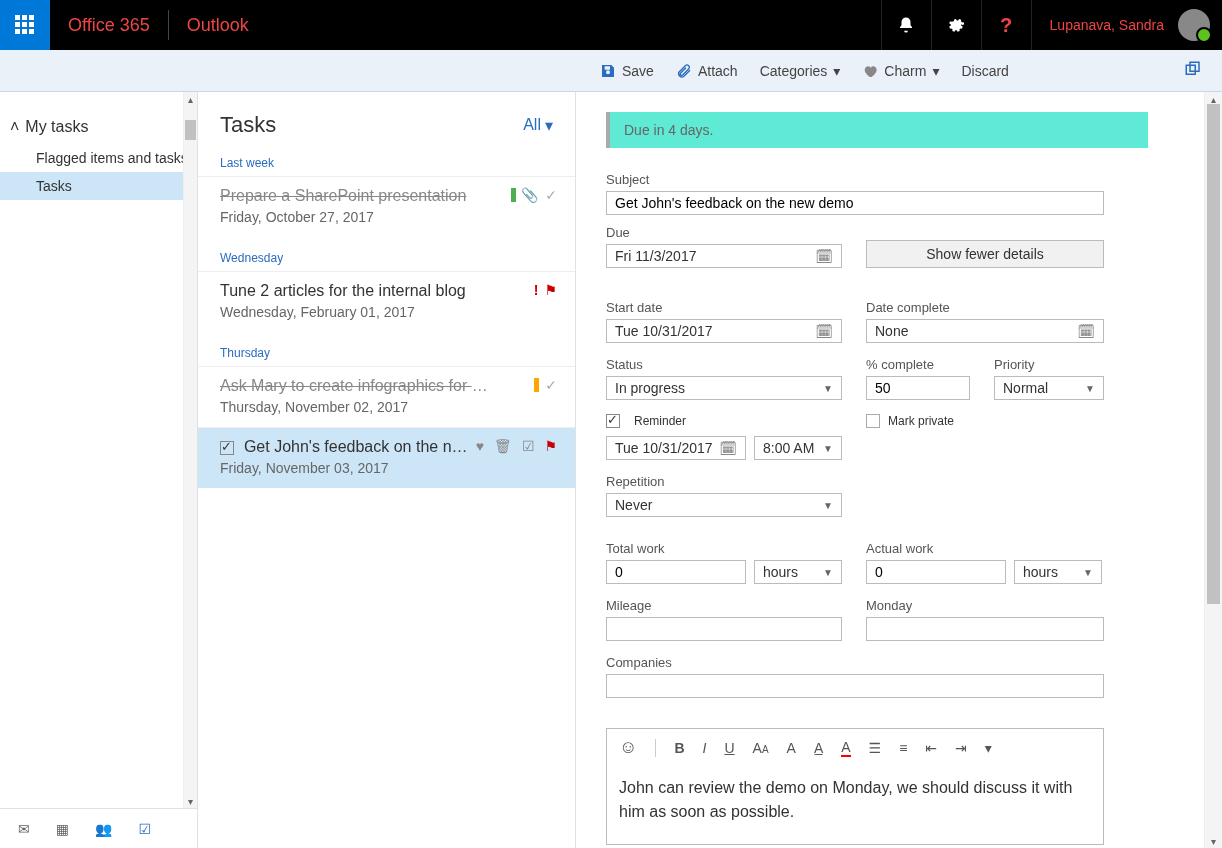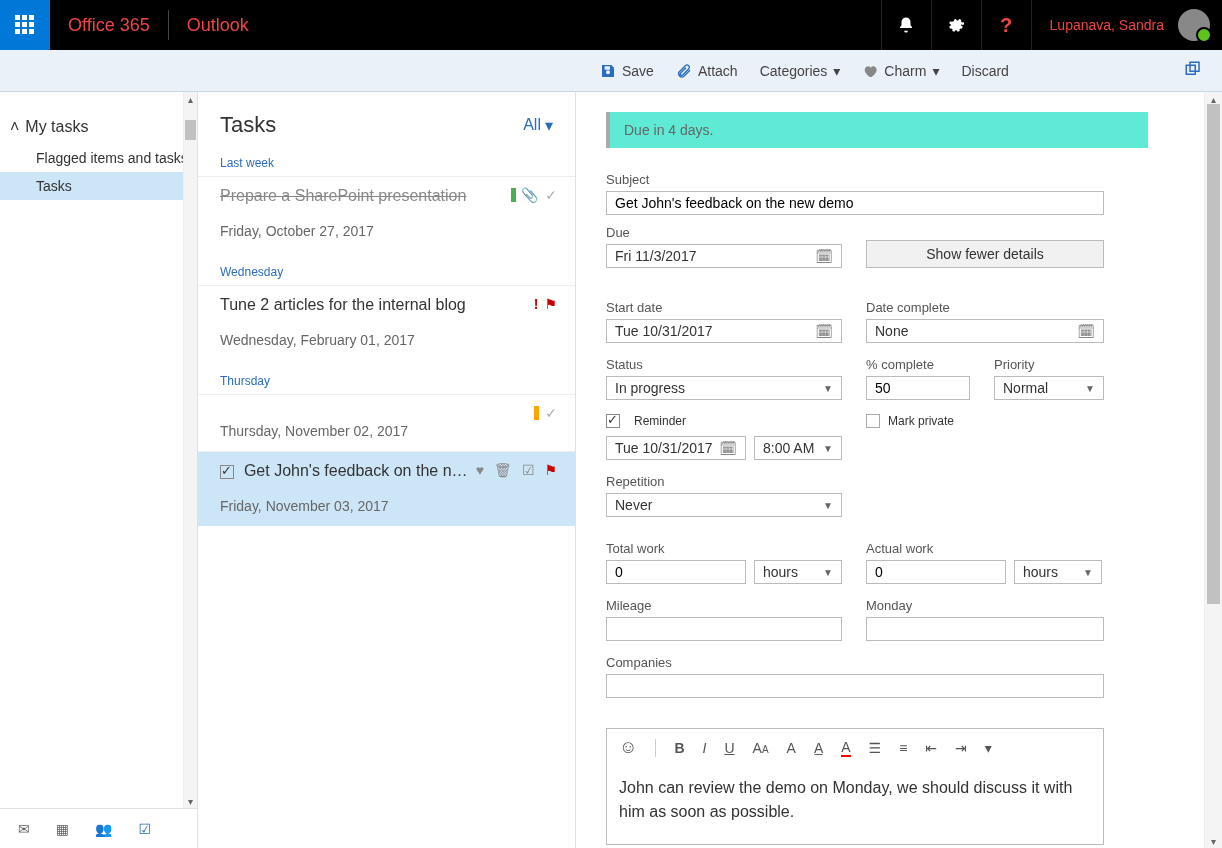--- a/index.html
+++ b/index.html
@@ -33,21 +33,21 @@
 .sb-thumb { position: absolute; left: 1px; right: 1px; top: 28px; height: 20px; background: #c1c1c1; }
 .listcol { width: 378px; border-right: 1px solid #e1e1e1; overflow-y: auto; }
 .list-head { display: flex; align-items: center; justify-content: space-between; padding: 20px 22px 4px 22px; }
 .list-title { font-size: 22px; font-weight: 300; color: #333; }
 .list-filter { color: #2a6cbf; font-size: 16px; display: flex; align-items: center; gap: 4px; cursor: pointer; }
 .grp-head { padding: 14px 22px 6px 22px; font-size: 12px; color: #2a6cbf; }
 .task-item { padding: 10px 22px 12px 22px; border-top: 1px solid #eee; position: relative; cursor: pointer; }
 .task-item.selected { background: #cde6f7; }
 .task-title { font-size: 16px; color: #333; padding-right: 60px; white-space: nowrap; overflow: hidden; text-overflow: ellipsis; }
 .task-title.done { text-decoration: line-through; color: #888; }
-.task-date { font-size: 14px; color: #666; margin-top: 18px; }
+.task-date { font-size: 14px; color: #666; margin-top: 4px; }
 .task-icons { position: absolute; right: 18px; top: 10px; display: flex; gap: 6px; color: #888; align-items: center;}
 .sel-icons { position: absolute; right: 18px; top: 10px; display: flex; gap: 10px; color: #888; align-items: center; }
 .chkbox { display: inline-block; width: 14px; height: 14px; border: 1px solid #888; margin-right: 6px; vertical-align: middle; position: relative; }
 .chkbox.checked::after { content: "✓"; position: absolute; top: -3px; left: 0px; font-size: 13px; color: #333; }
 .detail { flex: 1; padding: 20px 50px 0 30px; overflow-y: auto; position: relative; }
 .scrollbar-r { position: absolute; right: 0; top: 0; bottom: 0; width: 18px; background: #f4f4f4; border-left: 1px solid #eee;}
 .scroll-thumb { position: absolute; left: 2px; right: 2px; top: 12px; height: 500px; background: #c1c1c1; }
 .scroll-arrow { position: absolute; left: 0; right: 0; height: 14px; display:flex; align-items:center; justify-content:center; color:#666; font-size:10px;}
 .due-banner { background: #5eead4; border-left: 4px solid #aaa; padding: 10px 14px; color: #666; margin-bottom: 24px; }
 .field-row { display: flex; gap: 24px; margin-bottom: 14px; }
@@ -193,20 +193,21 @@
       <div class="task-title">Tune 2 articles for the internal blog</div>
       <div class="task-date">Wednesday, February 01, 2017</div>
       <div class="task-icons">
         <span class="red"><b>!</b></span>
         <span class="flag-red">⚑</span>
       </div>
     </div>
 
     <div class="grp-head">Thursday</div>
     <div class="task-item">
+      <div class="task-title done">Ask Mary to create infographics for O3…</div>
       <div class="task-date">Thursday, November 02, 2017</div>
       <div class="task-icons">
         <span class="orange"></span>
         <span style="color:#aaa">✓</span>
       </div>
     </div>
 
     <div class="task-item selected">
       <span class="chkbox checked"></span>
       <span class="task-title" style="display:inline;padding-right:0">Get John's feedback on the n…</span>

